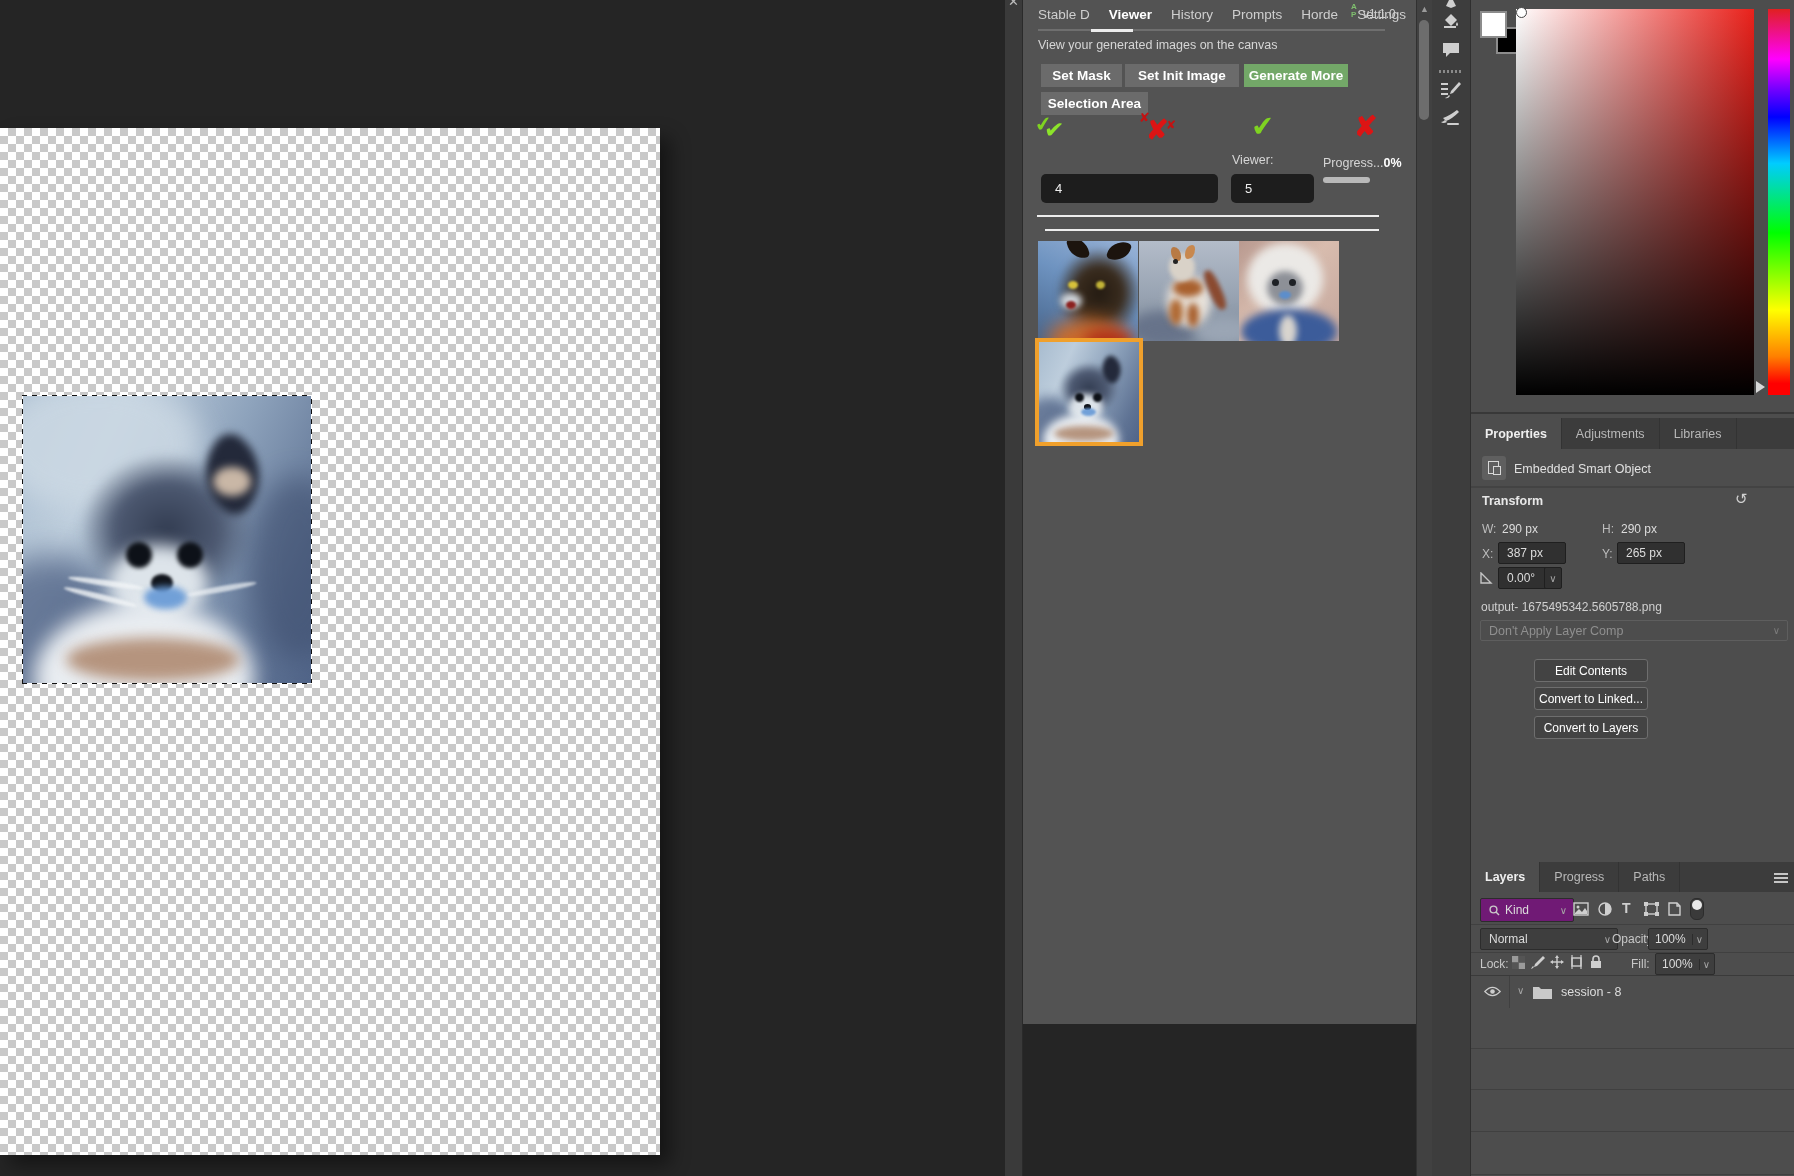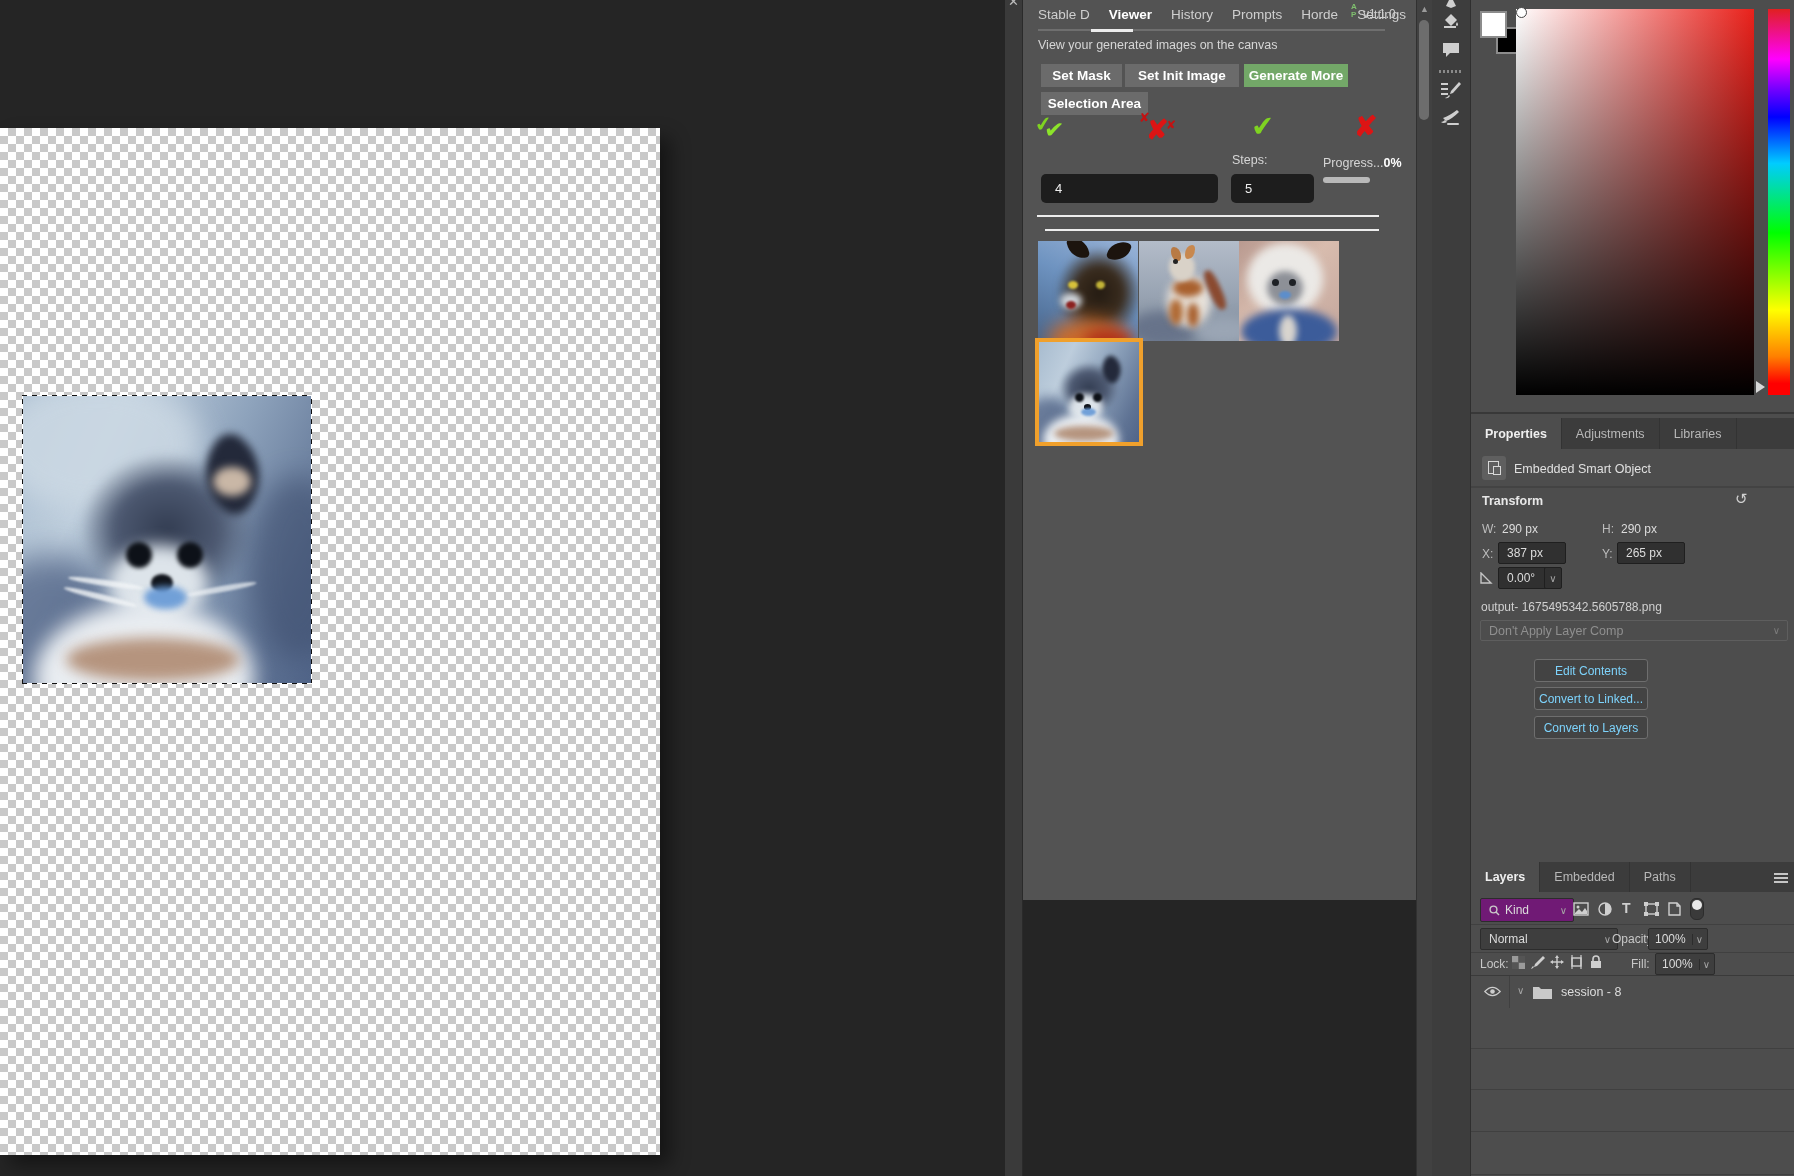--- a/index.html
+++ b/index.html
@@ -26,21 +26,21 @@
   .thumb{position:absolute;width:100px;height:100px;overflow:hidden;}
   
   .tabbar{position:absolute;left:0;right:0;top:0;height:30px;background:#3c3c3c;display:flex;align-items:stretch;}
   .ptab{display:flex;align-items:center;padding:0 14px;font-size:12.5px;color:#b8b8b8;border-right:1px solid #333;}
   .ptab.active{background:#4d4d4d;color:#efefef;font-weight:bold;}
   .menu-ham{position:absolute;right:6px;top:8px;width:14px;height:12px;color:#c5c5c5;}
   .menu-ham div{height:2px;background:#c5c5c5;margin:2px 0;}
   .vinput{position:absolute;background:#303030;border:1px solid #1f1f1f;border-radius:2px;color:#dcdcdc;
           font-size:12px;display:flex;align-items:center;padding-left:8px;}
   .vbtn{position:absolute;width:112px;height:21px;background:#434343;border:1px solid #6e6e6e;border-radius:3px;
-        color:#7dd3fc;font-size:12px;display:flex;align-items:center;justify-content:center;}
+        color:#ffffff;font-size:12px;display:flex;align-items:center;justify-content:center;}
   .ddbox{position:absolute;border:1px solid #5e5e5e;border-radius:2px;color:#8f8f8f;font-size:12.5px;
          display:flex;align-items:center;padding-left:8px;}
   .chev{color:#a5a5a5;font-size:10px;}
   .lrow-name{font-size:12.5px;color:#dcdcdc;white-space:nowrap;}
   .eyebox{width:15px;height:15px;border:1px solid #3e3e3e;background:#464646;}
   .blob{position:absolute;border-radius:50%;}
   .icn{color:#cfcfcf;}
   .sobadge{position:absolute;right:-3px;bottom:-3px;width:14px;height:14px;background:#3c3c3c;border:1px solid #e6e6e6;}
   .sobadge:before{content:"";position:absolute;left:3px;top:2px;width:6px;height:8px;background:#e6e6e6;}
   .sobadge:after{content:"";position:absolute;left:5px;top:4px;width:4px;height:6px;background:#3c3c3c;}
@@ -70,21 +70,21 @@
     <div class="blob" style="left:14%;top:69%;width:26%;height:2%;background:#f2f5f7;transform:rotate(14deg);filter:blur(1px);opacity:.8;"></div>
     <div class="blob" style="left:57%;top:66%;width:24%;height:2%;background:#eef2f5;transform:rotate(-10deg);filter:blur(1px);opacity:.7;"></div>
     <div class="ants"></div>
   </div>
 </div>
 
 <div class="abs" style="left:1005px;top:0;width:17px;height:1176px;background:#3a3a3a;border-right:1px solid #2a2a2a;">
   <div class="abs" style="left:3px;top:-6px;font-size:13px;color:#bdbdbd;">✕</div>
 </div>
 
-<div class="abs" style="left:1023px;top:0;width:393px;height:900px;background:#535353;">
+<div class="abs" style="left:1023px;top:0;width:393px;height:1024px;background:#535353;">
 
   <div class="abs" style="left:15px;top:0;display:flex;gap:19px;">
     <div class="tab">Stable D</div>
     <div class="tab active">Viewer</div>
     <div class="tab">History</div>
     <div class="tab">Prompts</div>
     <div class="tab">Horde</div>
     <div class="tab">Settings</div>
   </div>
   <div class="abs" style="left:328px;top:3px;font-size:8px;line-height:8px;color:#7fbf6e;font-weight:bold;">A<br>P</div>
@@ -105,21 +105,21 @@
   </div>
   <div class="abs" style="left:116px;top:112px;width:44px;height:34px;">
     <span class="abs" style="left:0;top:-2px;font-size:13px;color:#c41111;">✘</span>
     <span class="abs" style="left:7px;top:2px;font-size:27px;color:#dd1414;font-weight:bold;">✘</span>
     <span class="abs" style="left:27px;top:6px;font-size:12px;color:#c41111;">✘</span>
   </div>
   <div class="abs" style="left:228px;top:110px;font-size:28px;color:#7fd321;transform:rotate(-4deg);">✔</div>
   <div class="abs" style="left:331px;top:110px;font-size:28px;color:#dd1414;font-weight:bold;">✘</div>
 
   <div class="flabel" style="left:18px;top:153px;margin-top:28px;">Images:</div>
-  <div class="flabel" style="left:209px;top:153px;">Steps:</div>
+  <div class="flabel" style="left:209px;top:153px;">Viewer:</div>
   <div class="flabel" style="left:300px;top:156px;">
     <span>Progress...</span><span style="color:#fff;font-weight:bold;">0%</span>
   </div>
   <input class="pinput" style="left: 18px; top: 174px; width: 163px;" value="4">
   <input class="pinput" style="left: 208px; top: 174px; width: 69px;" value="5">
   <div class="abs" style="left:300px;top:177px;width:47px;height:6px;background:#b9b9b9;border-radius:3px;"></div>
 
   <div class="abs" style="left:14px;top:215px;width:342px;height:2px;background:#ededed;"></div>
   <div class="abs" style="left:22px;top:229px;width:334px;height:2px;background:#ededed;"></div>
 
@@ -266,21 +266,21 @@
     </div>
 
     <div class="vbtn" style="left:63px;top:245px;">Edit Contents</div>
     <div class="vbtn" style="left:63px;top:273px;">Convert to Linked...</div>
     <div class="vbtn" style="left:63px;top:302px;">Convert to Layers</div>
   </div>
 
   <div class="abs" style="left:0;top:862px;width:323px;height:314px;">
     <div class="tabbar" style="height:30px;">
       <div class="ptab active">Layers</div>
-      <div class="ptab">Embedded</div>
+      <div class="ptab">Progress</div>
       <div class="ptab">Paths</div>
     </div>
     <div class="menu-ham" style="top:9px;">
         <div></div>
         <div></div>
         <div></div>
       </div>
 
     <div class="vinput" style="left:9px;top:36px;width:84px;height:22px;background:#701a75;border-color:#2c2c2c;">
       <svg width="11" height="11" viewBox="0 0 11 11" style="margin-right:5px;">

